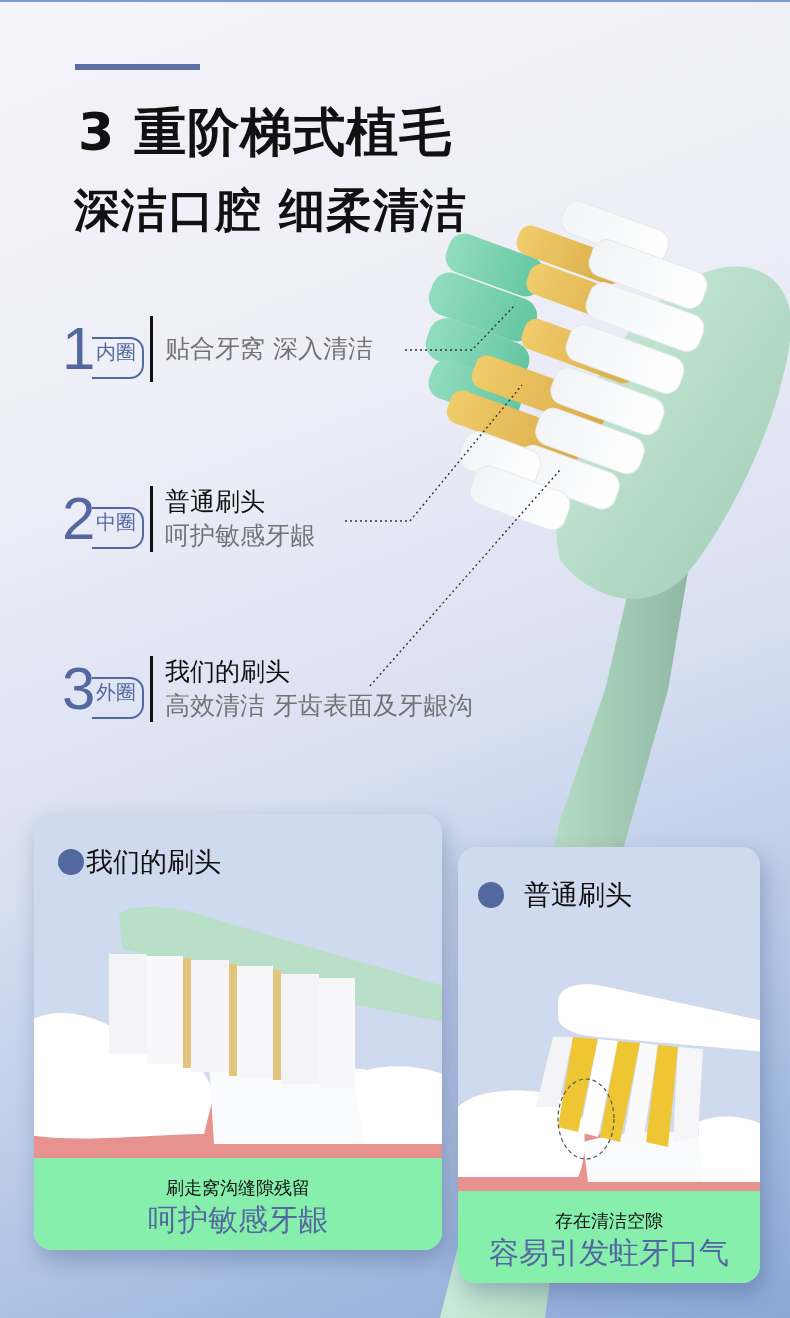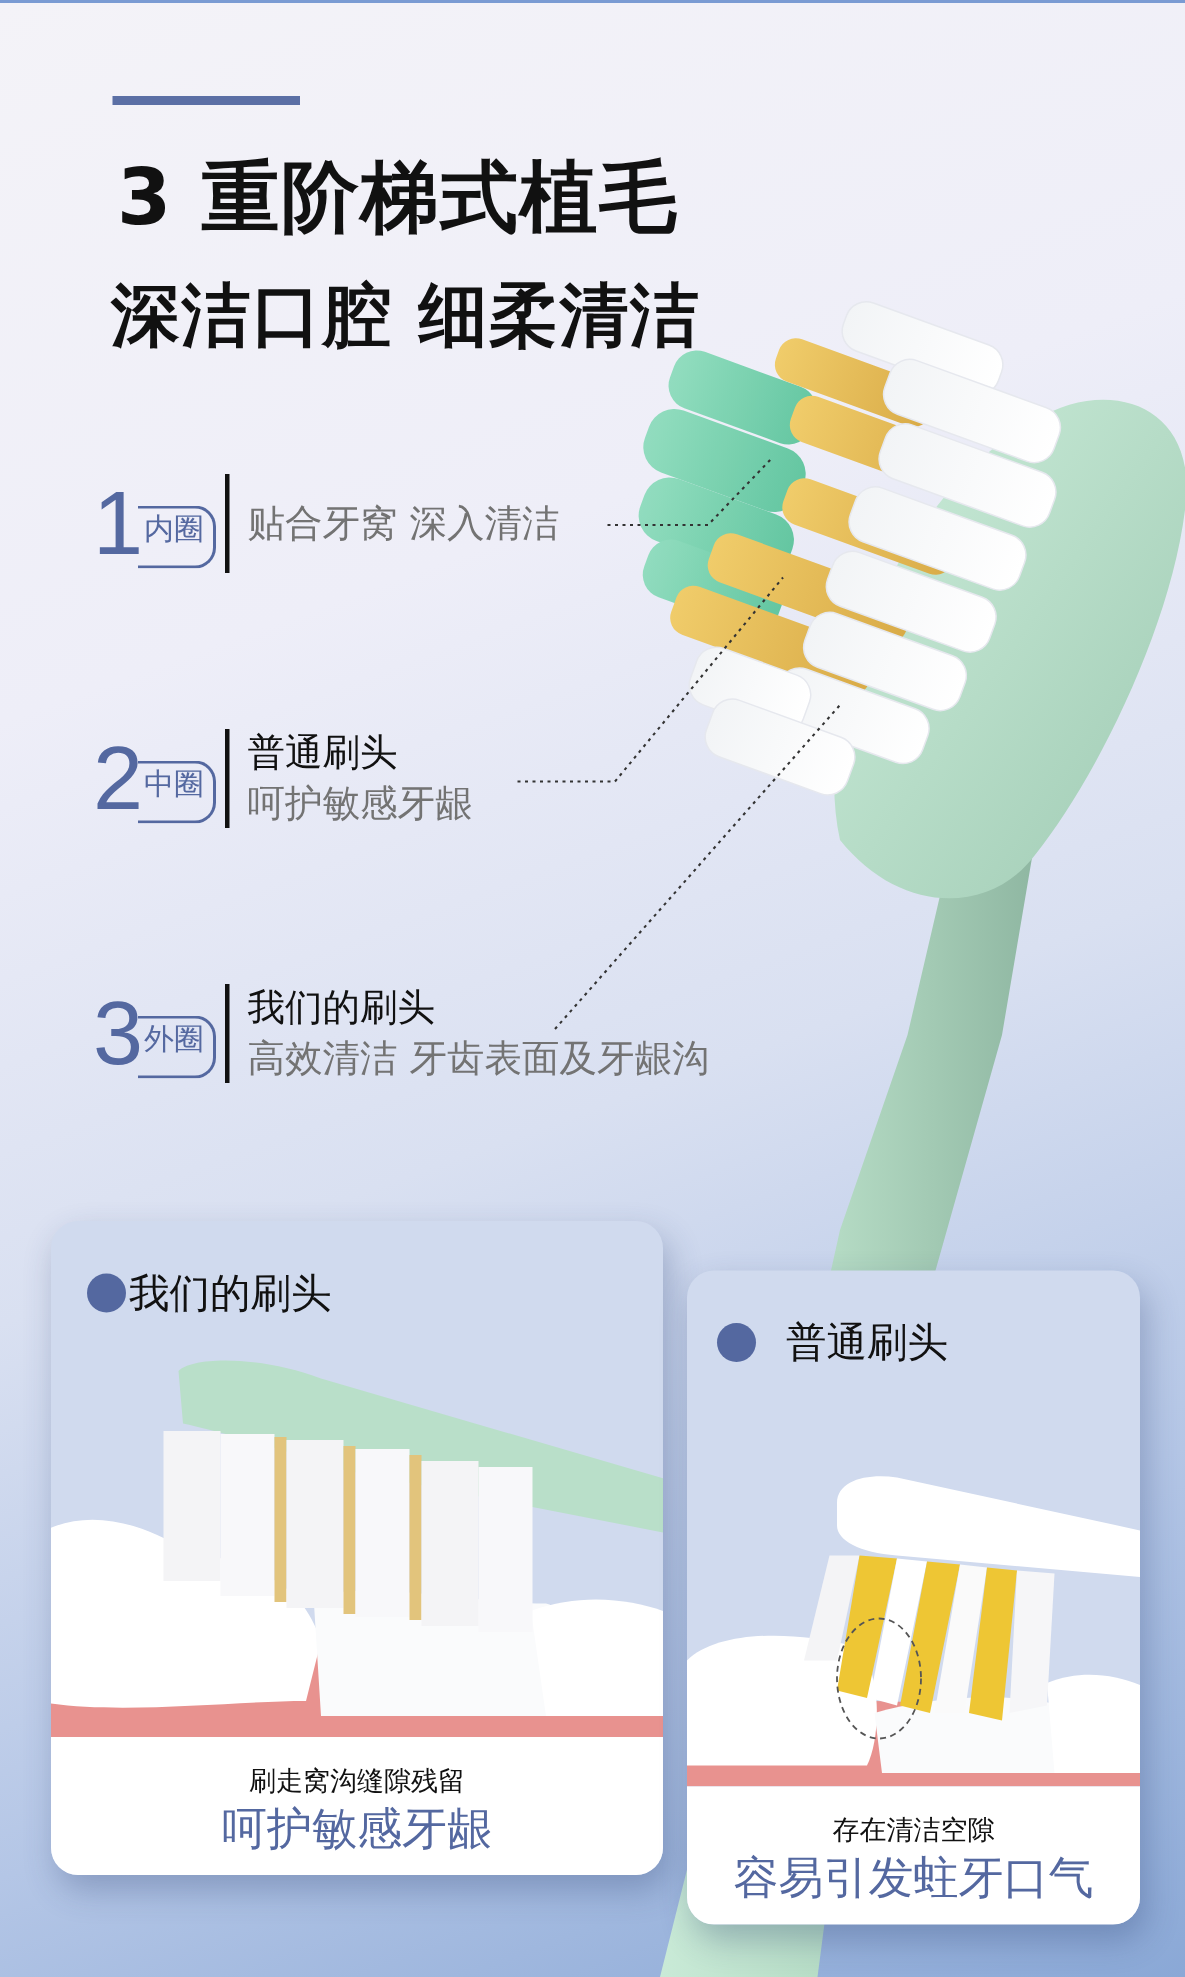--- a/index.html
+++ b/index.html
@@ -37,21 +37,21 @@
     }
     .card.left { left: 34px; width: 408px; }
     .card.right { left: 458px; width: 302px; margin-top: 33px; }
     .card .head { position: absolute; top: 30px; display: flex; align-items: center; font-size: 27px; color: #111; white-space: nowrap; }
     .card.left .head { left: 24px; }
     .card.right .head { left: 20px; }
     .dot { width: 26px; height: 26px; border-radius: 50%; background: #5468a0; }
     .card.left .dot { margin-right: 2px; }
     .card.right .dot { margin-right: 20px; }
     .card .scene { position: absolute; left: 0; top: 80px; width: 100%; height: 264px; }
-    .card .foot { position: absolute; left: 0; top: 344px; width: 100%; height: 92px; background: #ffffff; text-align: center; }
+    .card .foot { position: absolute; left: 0; top: 344px; width: 100%; height: 92px; background: #86efac; text-align: center; }
     .card .foot .sub { margin-top: 18px; font-size: 18px; color: #111; line-height: 24px; }
     .card .foot .main { font-size: 30px; color: #5468a0; line-height: 40px; }
   </style>
 </head>
 <body>
 
 <div class="top-rule"></div>
 <div class="accent-bar"></div>
 <h1 class="title-1">3 重阶梯式植毛</h1>
 <h2 class="title-2">深洁口腔 细柔清洁</h2>

